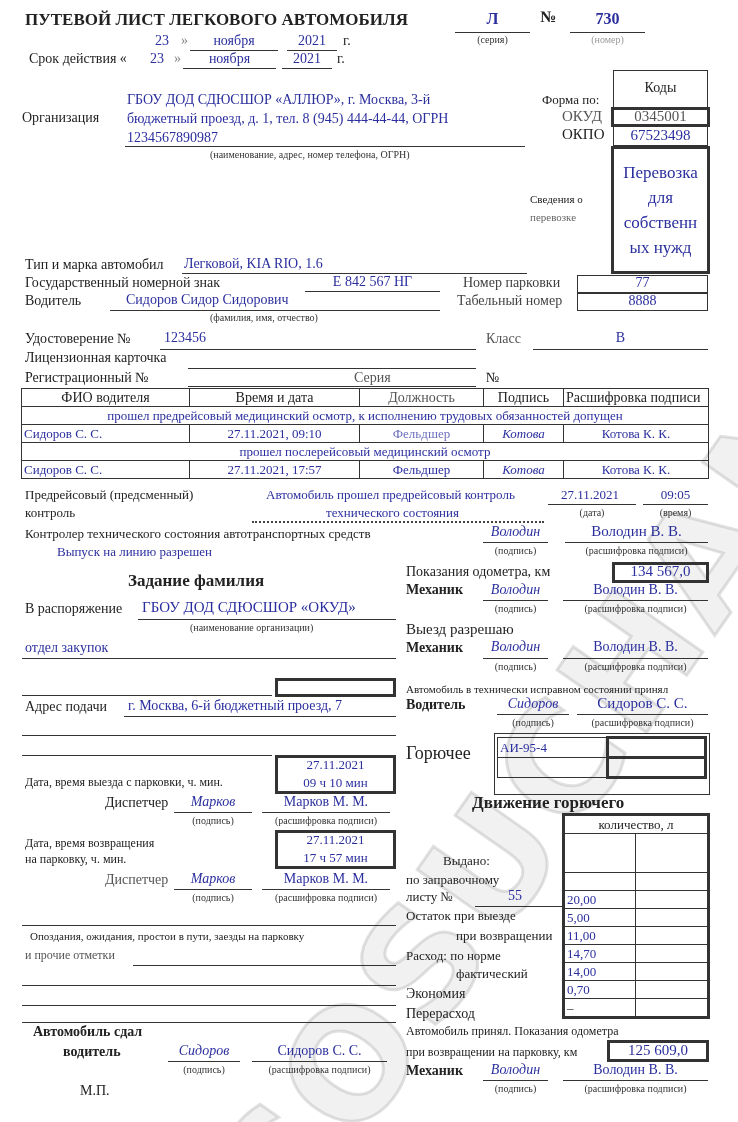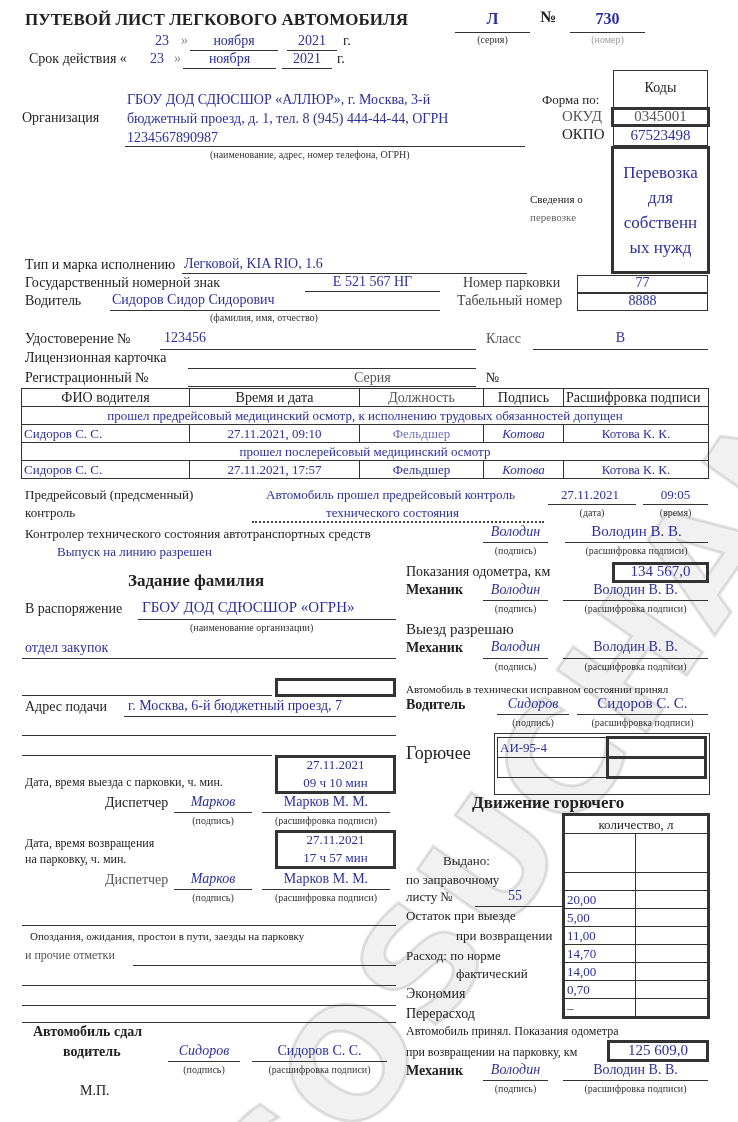--- a/index.html
+++ b/index.html
@@ -73,31 +73,31 @@
 
 <div class="a t14" style="left:22px;top:110px;">Организация</div>
 <div class="a blue t14" style="left:127px;top:90px;line-height:19px;">
   <div>ГБОУ ДОД СДЮСШОР «АЛЛЮР», г. Москва, 3-й</div>
   <div>бюджетный проезд, д. 1, тел. 8 (945) 444-44-44, ОГРН</div>
   <div>1234567890987</div>
 </div>
 <div class="line" style="left:125px;top:146px;width:400px;"></div>
 <div class="a sm" style="left:210px;top:149px;">(наименование, адрес, номер телефона, ОГРН)</div>
 
-<div class="a t14" style="left:25px;top:257px;">Тип и марка исполнению</div>
+<div class="a t14" style="left:25px;top:257px;">Тип и марка автомобил</div>
 <div class="a blue t14" style="left:184px;top:256px;">Легковой, KIA RIO, 1.6</div>
 <div class="line" style="left:182px;top:273px;width:345px;"></div>
 <div class="a t14" style="left:25px;top:275px;">Государственный номерной знак</div>
-<div class="a blue t14 c" style="left:305px;top:274px;width:135px;">Е 521 567 НГ</div>
+<div class="a blue t14 c" style="left:305px;top:274px;width:135px;">Е 842 567 НГ</div>
 <div class="line" style="left:305px;top:291px;width:135px;"></div>
 <div class="a t14" style="left:463px;top:275px;color:#404040;">Номер парковки</div>
 <div class="thin" style="left:577px;top:275px;width:131px;height:18px;"></div>
 <div class="a blue t14 c" style="left:577px;top:275px;width:131px;">77</div>
 <div class="a t14" style="left:25px;top:293px;">Водитель</div>
-<div class="a blue t14" style="left:112px;top:292px;">Сидоров Сидор Сидорович</div>
+<div class="a blue t14" style="left:126px;top:292px;">Сидоров Сидор Сидорович</div>
 <div class="line" style="left:110px;top:310px;width:330px;"></div>
 <div class="a sm" style="left:210px;top:312px;">(фамилия, имя, отчество)</div>
 <div class="a t14" style="left:457px;top:293px;color:#444;">Табельный номер</div>
 <div class="thin" style="left:577px;top:293px;width:131px;height:18px;"></div>
 <div class="a blue t14 c" style="left:577px;top:293px;width:131px;">8888</div>
 
 <div class="a t14" style="left:25px;top:331px;">Удостоверение №</div>
 <div class="a blue t14" style="left:164px;top:330px;">123456</div>
 <div class="line" style="left:160px;top:349px;width:316px;"></div>
 <div class="a t14" style="left:486px;top:331px;color:#555;">Класс</div>
@@ -164,21 +164,21 @@
 <div class="a blue it t14 c" style="left:483px;top:524px;width:65px;">Володин</div>
 <div class="line" style="left:483px;top:542px;width:65px;"></div>
 <div class="a sm c" style="left:483px;top:545px;width:65px;">(подпись)</div>
 <div class="a blue t15 c" style="left:565px;top:523px;width:143px;">Володин В. В.</div>
 <div class="line" style="left:565px;top:542px;width:143px;"></div>
 <div class="a sm c" style="left:565px;top:545px;width:143px;">(расшифровка подписи)</div>
 <div class="a blue t13" style="left:57px;top:544px;">Выпуск на линию разрешен</div>
 
 <div class="a b" style="left:128px;top:571px;font-size:17px;">Задание фамилия</div>
 <div class="a t14" style="left:25px;top:601px;">В распоряжение</div>
-<div class="a blue t15" style="left:142px;top:599px;">ГБОУ ДОД СДЮСШОР «ОГРН»</div>
+<div class="a blue t15" style="left:142px;top:599px;">ГБОУ ДОД СДЮСШОР «ОКУД»</div>
 <div class="line" style="left:138px;top:619px;width:258px;"></div>
 <div class="a sm" style="left:190px;top:622px;">(наименование организации)</div>
 <div class="a blue t14" style="left:25px;top:640px;">отдел закупок</div>
 <div class="line" style="left:22px;top:658px;width:374px;"></div>
 <div class="line" style="left:22px;top:695px;width:250px;"></div>
 <div class="box" style="left:275px;top:678px;width:121px;height:19px;"></div>
 <div class="a t14" style="left:25px;top:699px;">Адрес подачи</div>
 <div class="a blue t14" style="left:128px;top:698px;">г. Москва, 6-й бюджетный проезд, 7</div>
 <div class="line" style="left:124px;top:716px;width:272px;"></div>
 <div class="line" style="left:22px;top:735px;width:374px;"></div>

